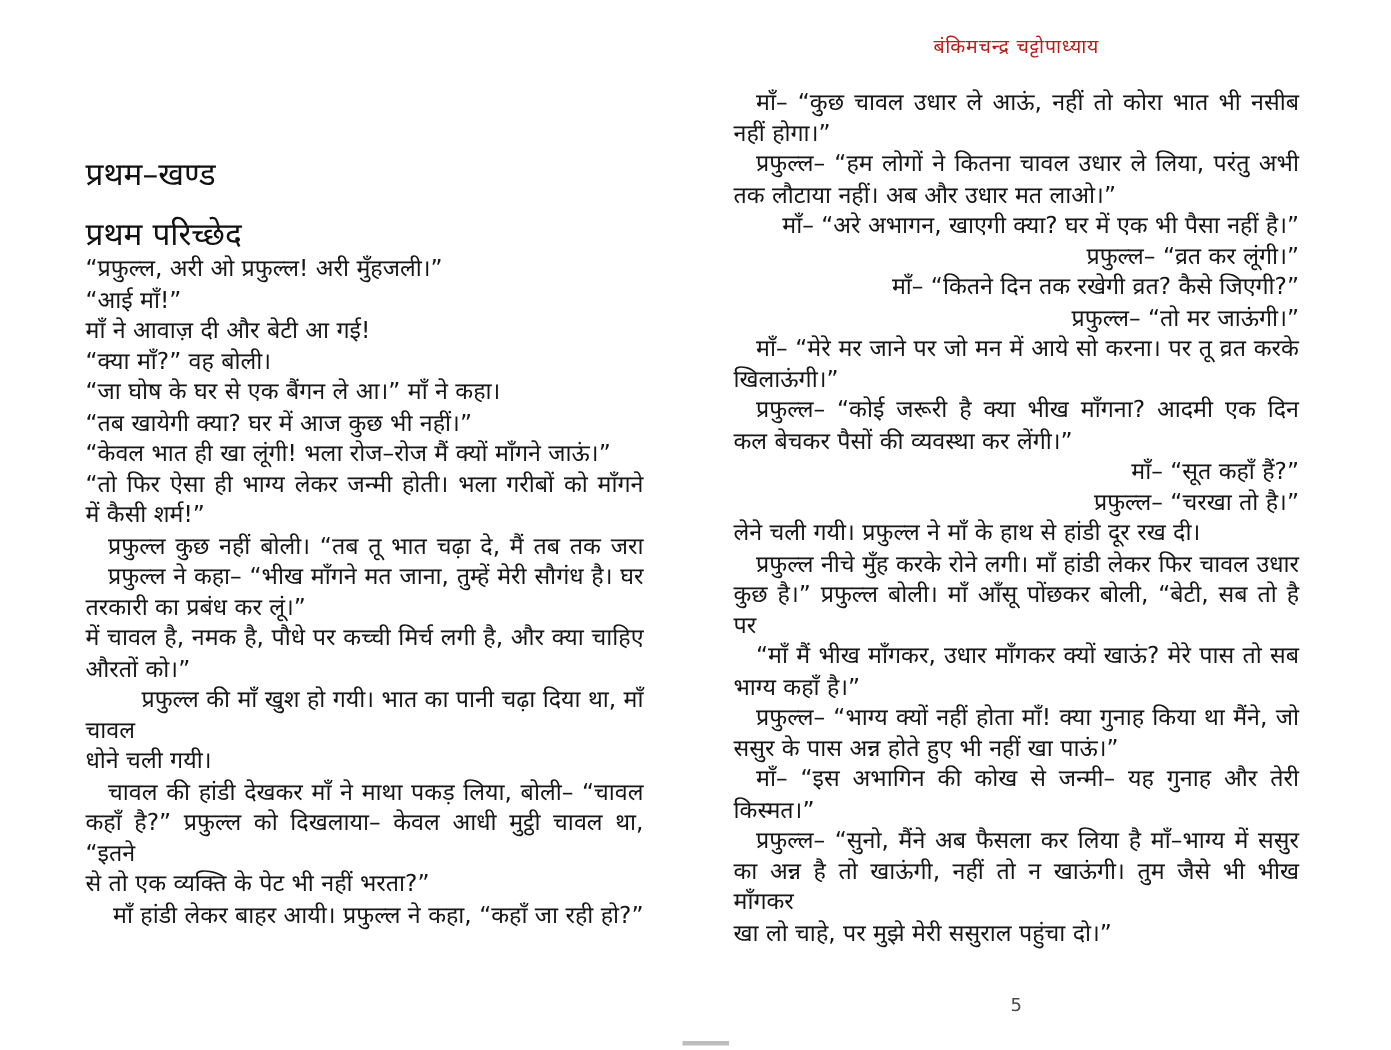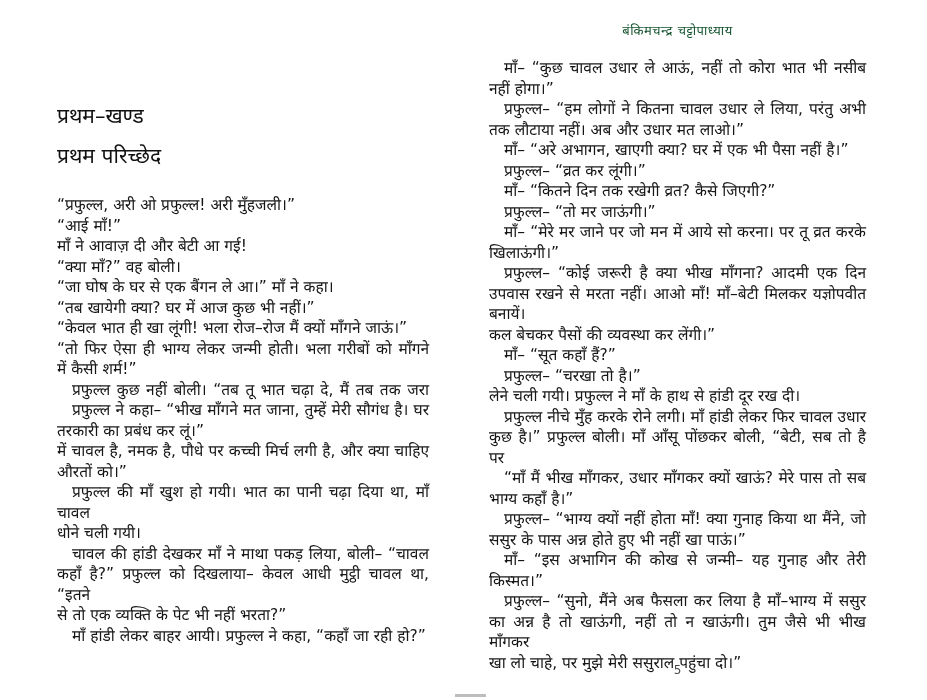--- a/index.html
+++ b/index.html
@@ -20,21 +20,21 @@
     height: 700px;
     background: #ffffff;
   }
   .header-author {
     position: absolute;
     top: 21px;
     left: 489px;
     width: 377px;
     text-align: center;
     font-size: 13px;
-    color: #14532d;
+    color: #b91c1c;
     letter-spacing: 0.5px;
   }
   .col {
     position: absolute;
   }
   .col.left {
     left: 57px;
     top: 101px;
     width: 372px;
   }
@@ -48,31 +48,31 @@
     font-size: 21px;
     font-weight: normal;
     color: #111111;
     margin: 0;
   }
   .heading2 { margin-top: 12px; }
   .lines {
     font-size: 15.5px;
     line-height: 20.5px;
   }
-  .col.left .lines { margin-top: 26px; }
+  .col.left .lines { }
   .line {
     white-space: nowrap;
     text-align: left;
   }
   .line.just {
     white-space: normal;
     text-align: justify;
     text-align-last: justify;
   }
-  .line.indent { text-indent: 15px; }
+  .line.indent { text-indent: 15px; text-align: right; }
   .page-number {
     position: absolute;
     top: 663px;
     left: 489px;
     width: 377px;
     text-align: center;
     font-size: 12px;
     color: #4a4a4a;
   }
   .bottom-bar {
@@ -124,21 +124,20 @@
         <div class="line">नहीं होगा।”</div>
         <div class="line indent just">प्रफुल्ल– “हम लोगों ने कितना चावल उधार ले लिया, परंतु अभी</div>
         <div class="line">तक लौटाया नहीं। अब और उधार मत लाओ।”</div>
         <div class="line indent">माँ– “अरे अभागन, खाएगी क्या? घर में एक भी पैसा नहीं है।”</div>
         <div class="line indent">प्रफुल्ल– “व्रत कर लूंगी।”</div>
         <div class="line indent">माँ– “कितने दिन तक रखेगी व्रत? कैसे जिएगी?”</div>
         <div class="line indent">प्रफुल्ल– “तो मर जाऊंगी।”</div>
         <div class="line indent just">माँ– “मेरे मर जाने पर जो मन में आये सो करना। पर तू व्रत करके</div>
         <div class="line">खिलाऊंगी।”</div>
         <div class="line indent just">प्रफुल्ल– “कोई जरूरी है क्या भीख माँगना? आदमी एक दिन</div>
-        <div class="line just">उपवास रखने से मरता नहीं। आओ माँ! माँ–बेटी मिलकर यज्ञोपवीत बनायें।</div>
         <div class="line">कल बेचकर पैसों की व्यवस्था कर लेंगी।”</div>
         <div class="line indent">माँ– “सूत कहाँ हैं?”</div>
         <div class="line indent">प्रफुल्ल– “चरखा तो है।”</div>
         <div class="line">लेने चली गयी। प्रफुल्ल ने माँ के हाथ से हांडी दूर रख दी।</div>
         <div class="line indent just">प्रफुल्ल नीचे मुँह करके रोने लगी। माँ हांडी लेकर फिर चावल उधार</div>
         <div class="line just">कुछ है।” प्रफुल्ल बोली। माँ आँसू पोंछकर बोली, “बेटी, सब तो है पर</div>
         <div class="line indent just">“माँ मैं भीख माँगकर, उधार माँगकर क्यों खाऊं? मेरे पास तो सब</div>
         <div class="line">भाग्य कहाँ है।”</div>
         <div class="line indent just">प्रफुल्ल– “भाग्य क्यों नहीं होता माँ! क्या गुनाह किया था मैंने, जो</div>
         <div class="line">ससुर के पास अन्न होते हुए भी नहीं खा पाऊं।”</div>

